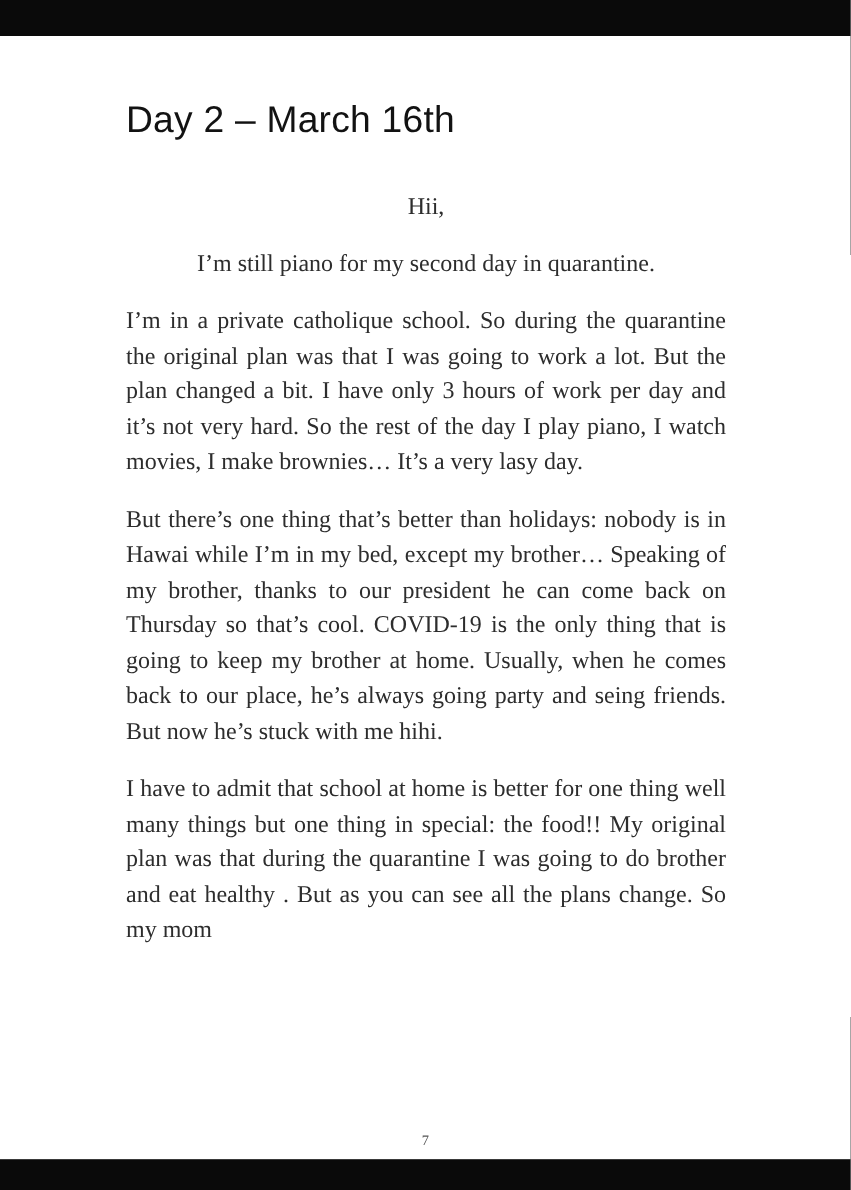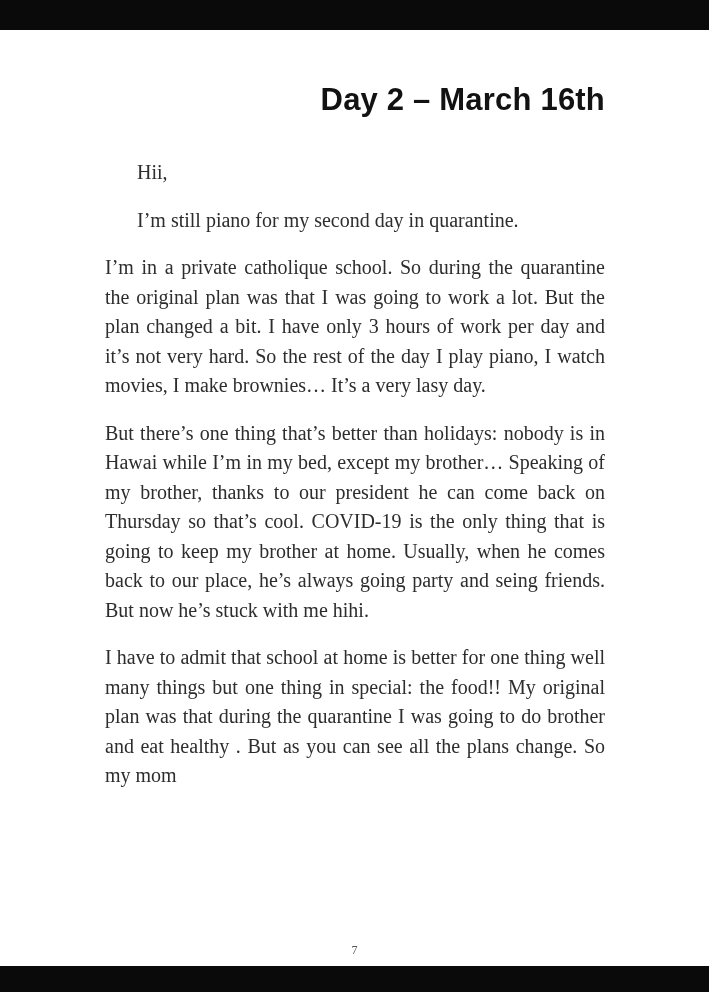--- a/index.html
+++ b/index.html
@@ -26,39 +26,38 @@
   .edge-bar.bottom { bottom: 0; height: 26px; }
   .content {
     position: absolute;
     top: 30px;
     left: 105px;
     width: 500px;
   }
   h1.doc-title {
     margin: 52px 0 40px 0;
     font-family: "Liberation Sans", sans-serif;
-    font-weight: 700;
+    font-weight: 400;
     font-size: 31px;
     line-height: 36px;
-    text-align: right;
+    text-align: left;
     color: #121212;
     letter-spacing: 0.2px;
   }
   .body-text p {
     margin: 0 0 18px 0;
     font-family: "Liberation Serif", serif;
     font-size: 20px;
     line-height: 29.5px;
     color: #2d2d2d;
     text-align: justify;
     text-justify: inter-word;
   }
   .body-text p.short {
-    text-align: left;
-    margin-left: 32px;
+    text-align: center;
   }
   .page-number {
     position: absolute;
     bottom: 34px;
     left: 0;
     width: 709px;
     text-align: center;
     font-family: "Liberation Serif", serif;
     font-size: 12px;
     color: #555555;

